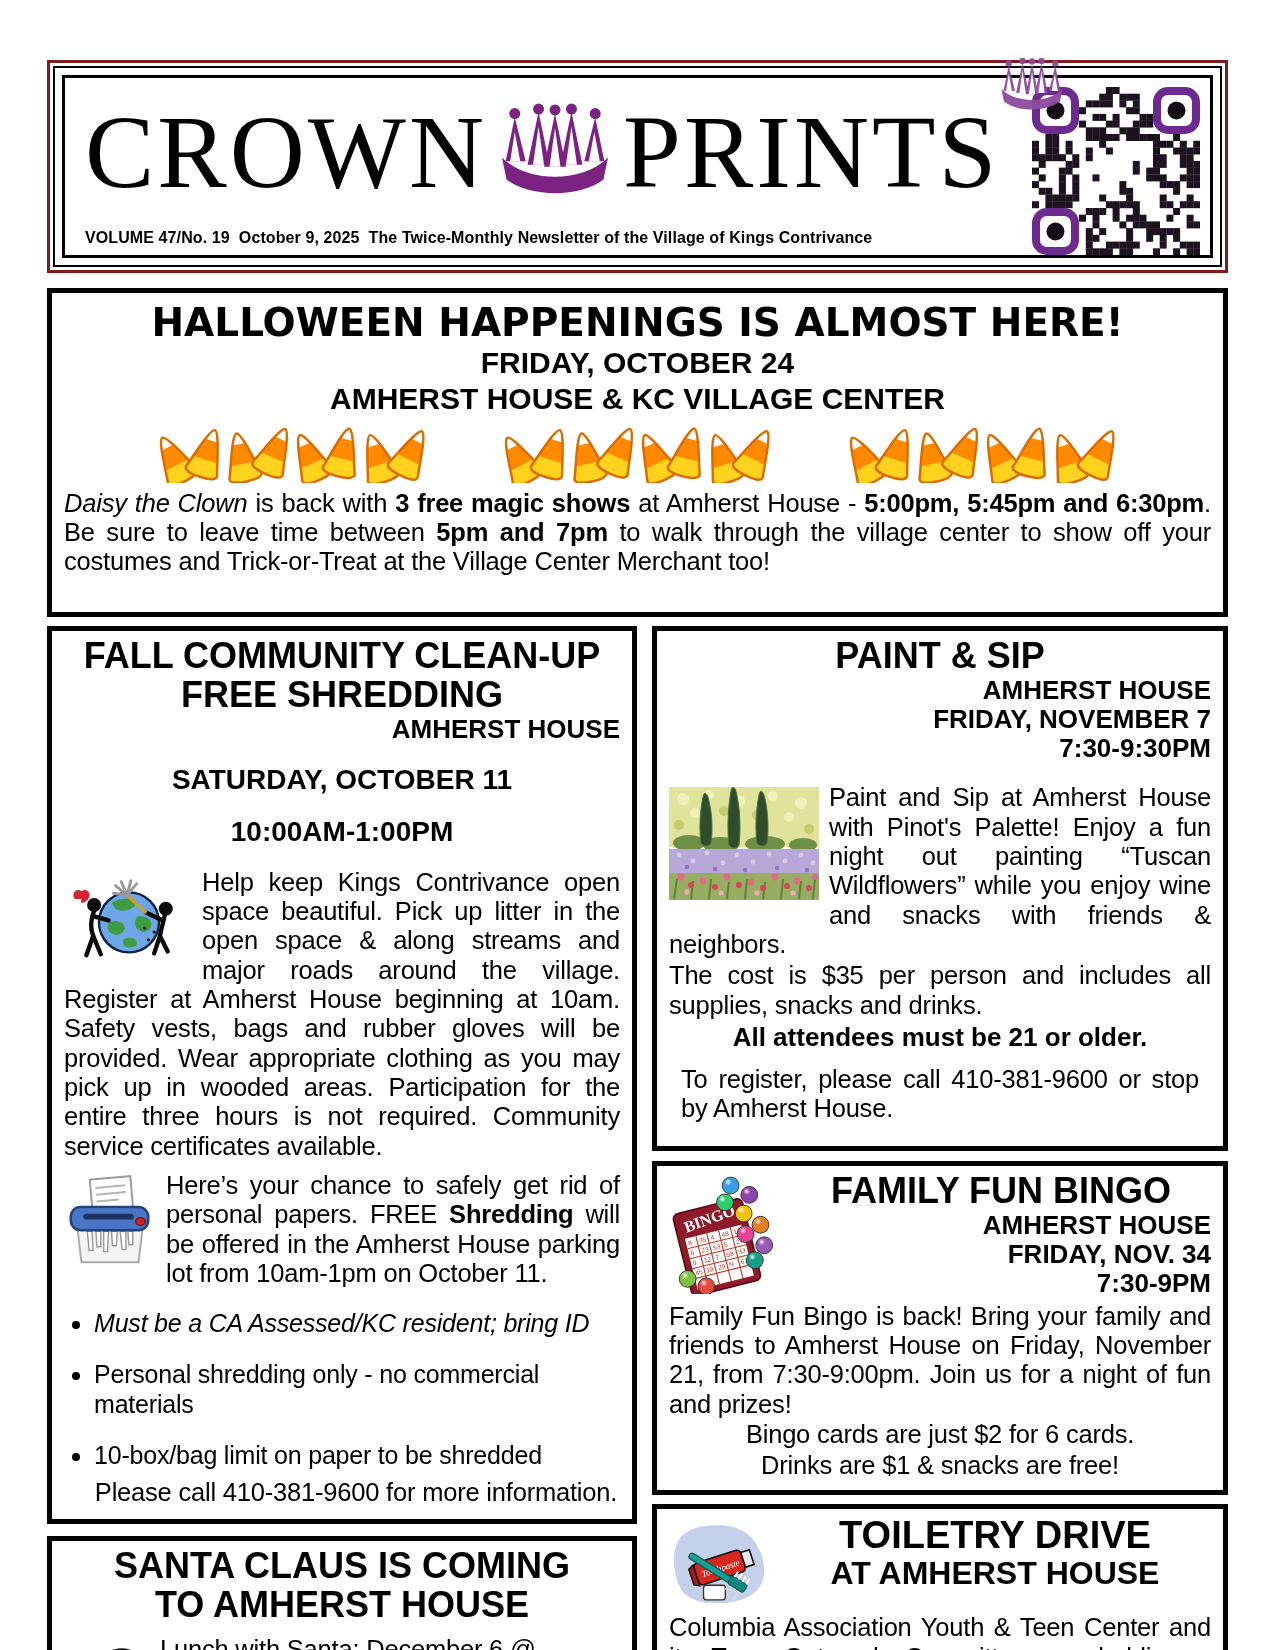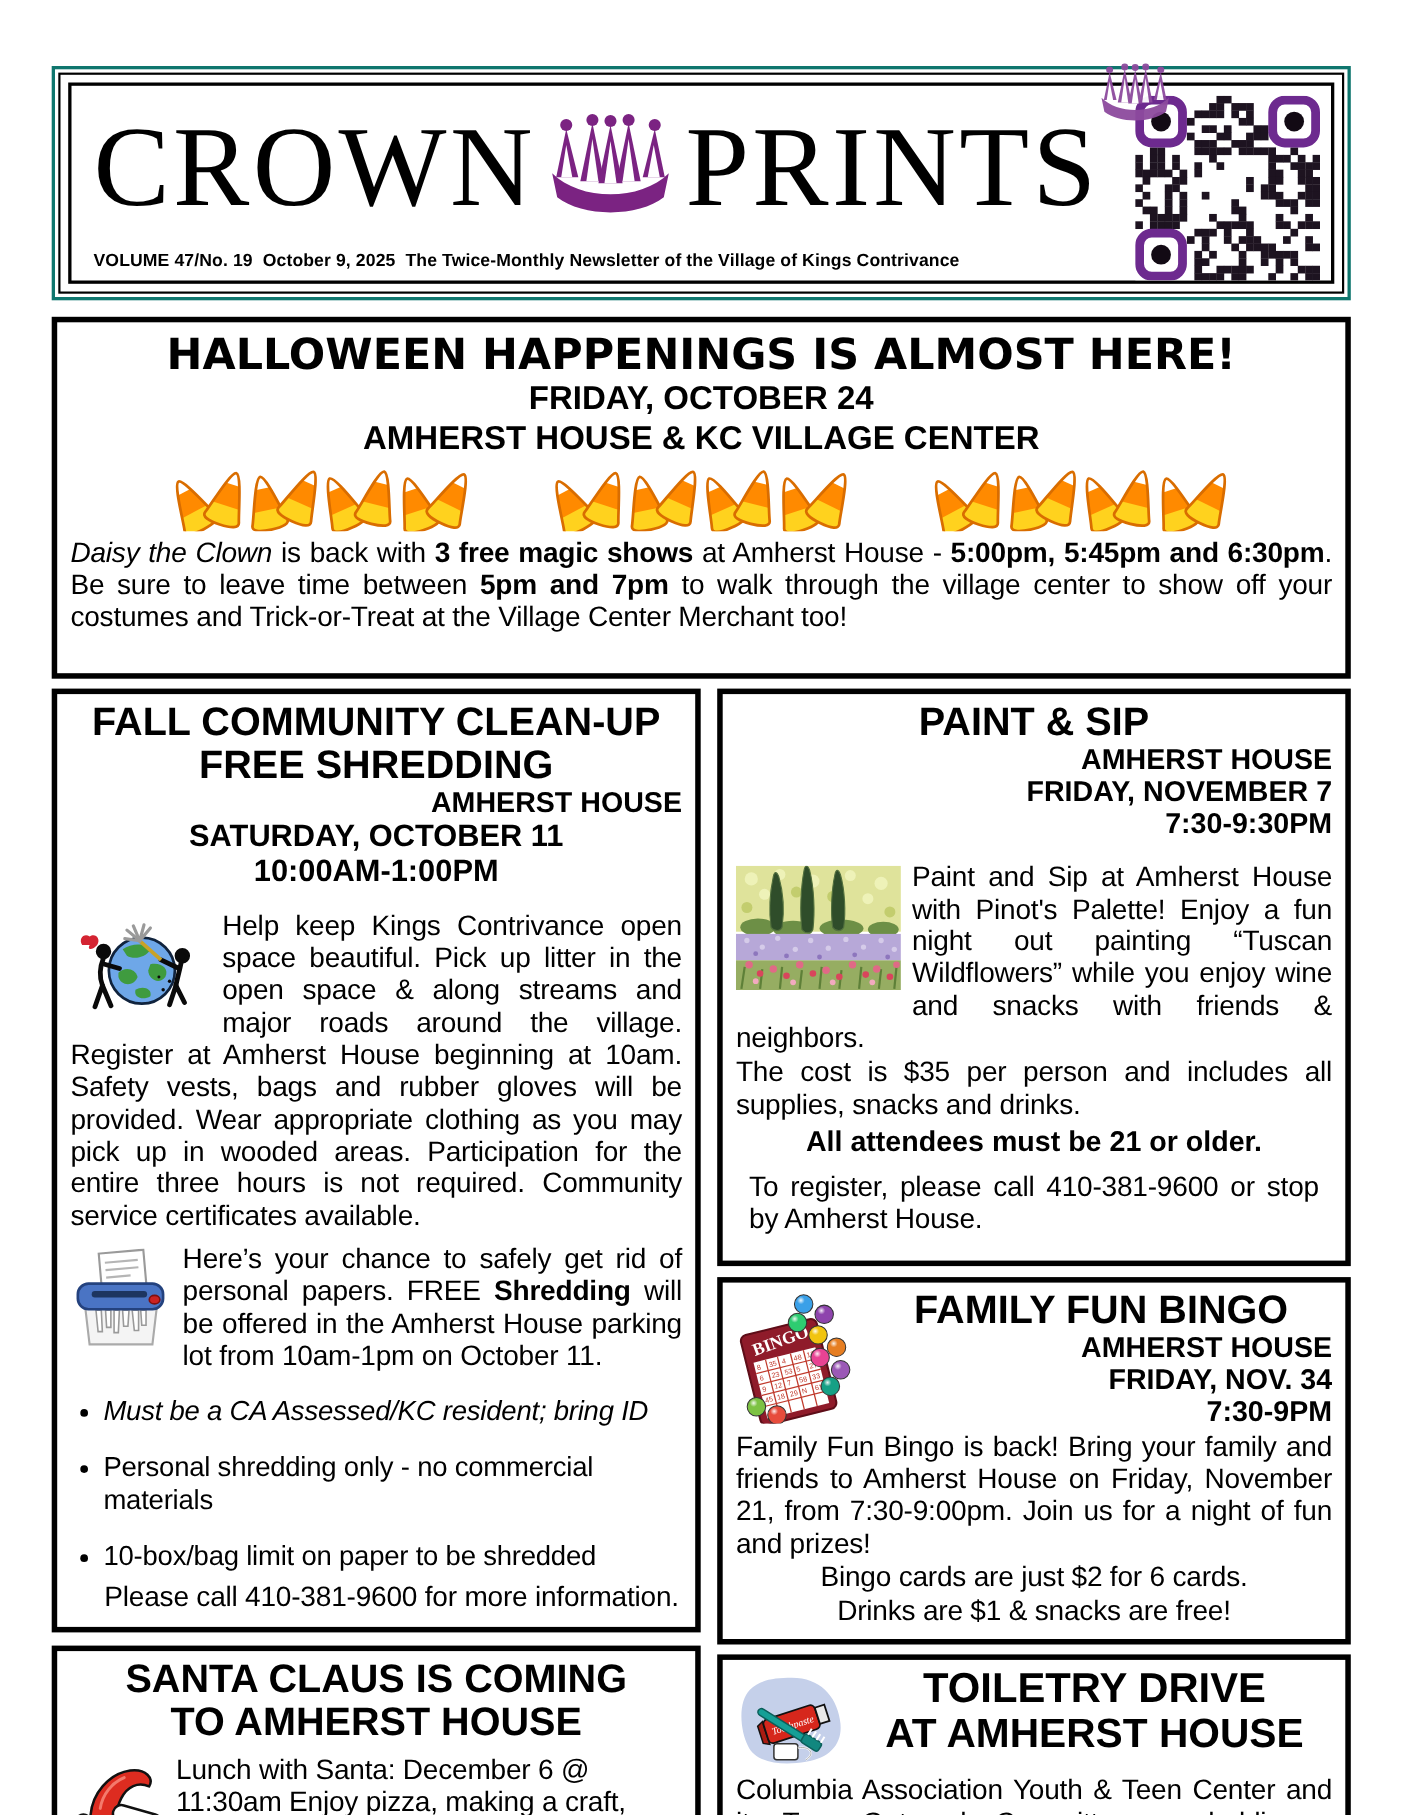--- a/index.html
+++ b/index.html
@@ -1,21 +1,21 @@
 <!DOCTYPE html>
 <html><head>
 <meta charset="utf-8">
 <style>
   html,body{margin:0;padding:0;background:#fff;}
   body{width:1275px;height:1650px;overflow:hidden;color:#000;
        font-family:"Liberation Sans", sans-serif;}
   .page{box-sizing:border-box;width:1275px;height:1650px;padding:60px 47px 20px;}
 
   
-  .mast-outer{border:3px solid #0f766e;padding:3px;}
+  .mast-outer{border:3px solid #7f1d1d;padding:3px;}
   .mast-mid{border:2px solid #000;padding:7px;}
   .mast-inner{border:3px solid #000;position:relative;height:183px;box-sizing:border-box;
               padding:6px 16px 6px 20px;}
   .mast-row{display:flex;align-items:center;height:128px;margin-top:4px;}
   .mast-title{font-family:"Liberation Serif", serif;font-size:104px;line-height:1;
               letter-spacing:3px;font-weight:400;white-space:nowrap;}
   .crown-logo{width:128px;height:110px;margin:0 4px;flex:0 0 auto;}
   .qr-wrap{position:absolute;right:10px;top:9px;width:168px;height:168px;}
   .qr-wrap svg{position:absolute;left:0;top:0;}
   .qr-crown{position:absolute;left:50%;top:50%;width:74px;height:64px;
@@ -34,21 +34,21 @@
   .body-text{font-size:25.5px;line-height:1.15;text-align:justify;letter-spacing:-0.2px;}
   .hh-body{margin-top:4px;}
 
   
   .cols{display:flex;gap:15px;margin-top:9px;align-items:flex-start;}
   .col-left{width:590px;flex:0 0 auto;}
   .col-right{width:576px;flex:0 0 auto;}
   .sec{padding:6px 12px 10px;}
   .h-xl{font-size:36px;font-weight:800;text-align:center;line-height:1.08;}
   .h-lg{font-size:26px;font-weight:800;text-align:right;line-height:1.12;}
-  .h-md{font-size:28px;font-weight:800;text-align:center;line-height:1.14;}
+  .h-md{font-size:28px;font-weight:800;text-align:center;line-height:1.14;margin-top:20px;}
   .flow{margin-top:20px;}
   .float-img{float:left;margin:4px 10px 2px 0;}
   .clearfix::after{content:"";display:block;clear:both;}
   ul.bullets{margin:8px 0 0 4px;padding-left:26px;}
   ul.bullets li{font-size:25px;line-height:1.22;letter-spacing:-0.2px;margin-top:20px;}
   .call-line{font-size:25.5px;margin:8px 0 2px 28px;letter-spacing:-0.2px;text-align:center;}
   .santa{margin-top:12px;}
   .santa-item{margin-top:10px;}
   .santa-item .txt{font-size:25.5px;line-height:1.15;letter-spacing:-0.2px;}
   .center-line{text-align:center;font-size:25.5px;line-height:1.2;letter-spacing:-0.2px;}
@@ -650,19 +650,19 @@
                   <line x1="78" y1="50" x2="78" y2="43"></line>
                   <line x1="83" y1="50" x2="83" y2="43"></line>
                   <line x1="88" y1="50" x2="88" y2="43"></line>
                 </g>
             </g>
             <rect x="38" y="72" width="24" height="16" rx="3" fill="#ffffff" stroke="#333" stroke-width="1.5"></rect>
             <path d="M62 76 C74 74 80 82 70 88" fill="none" stroke="#ffffff" stroke-width="2"></path>
             <path d="M62 76 C74 74 80 82 70 88" fill="none" stroke="#999" stroke-width="0.8"></path>
           </svg>
           <div class="h-xl" style="font-size:38px">TOILETRY DRIVE</div>
-          <div class="h-xl" style="font-size:37px">AT AMHERST HOUSE</div>
+          <div class="h-xl" style="font-size:32px">AT AMHERST HOUSE</div>
         </div>
         <p class="body-text" style="margin:4px 0 0">Columbia Association Youth &amp; Teen Center and its Teen Outreach Committee are holding a Community Toiletry Drive from Oct. 1 - Nov 17. There will be a collection box in the lobby of Amherst House. Please support this effort by donating items such as shampoo, conditioner, lotion, soap, toothpaste, toothbrushes, deodorant, feminine products, hand sanitizer, cleaning supplies, and laundry detergent. Full-size and travel-size will be accepted.</p>
       </section>
     </div>
   </div>
 </div>
 
 </body></html>

